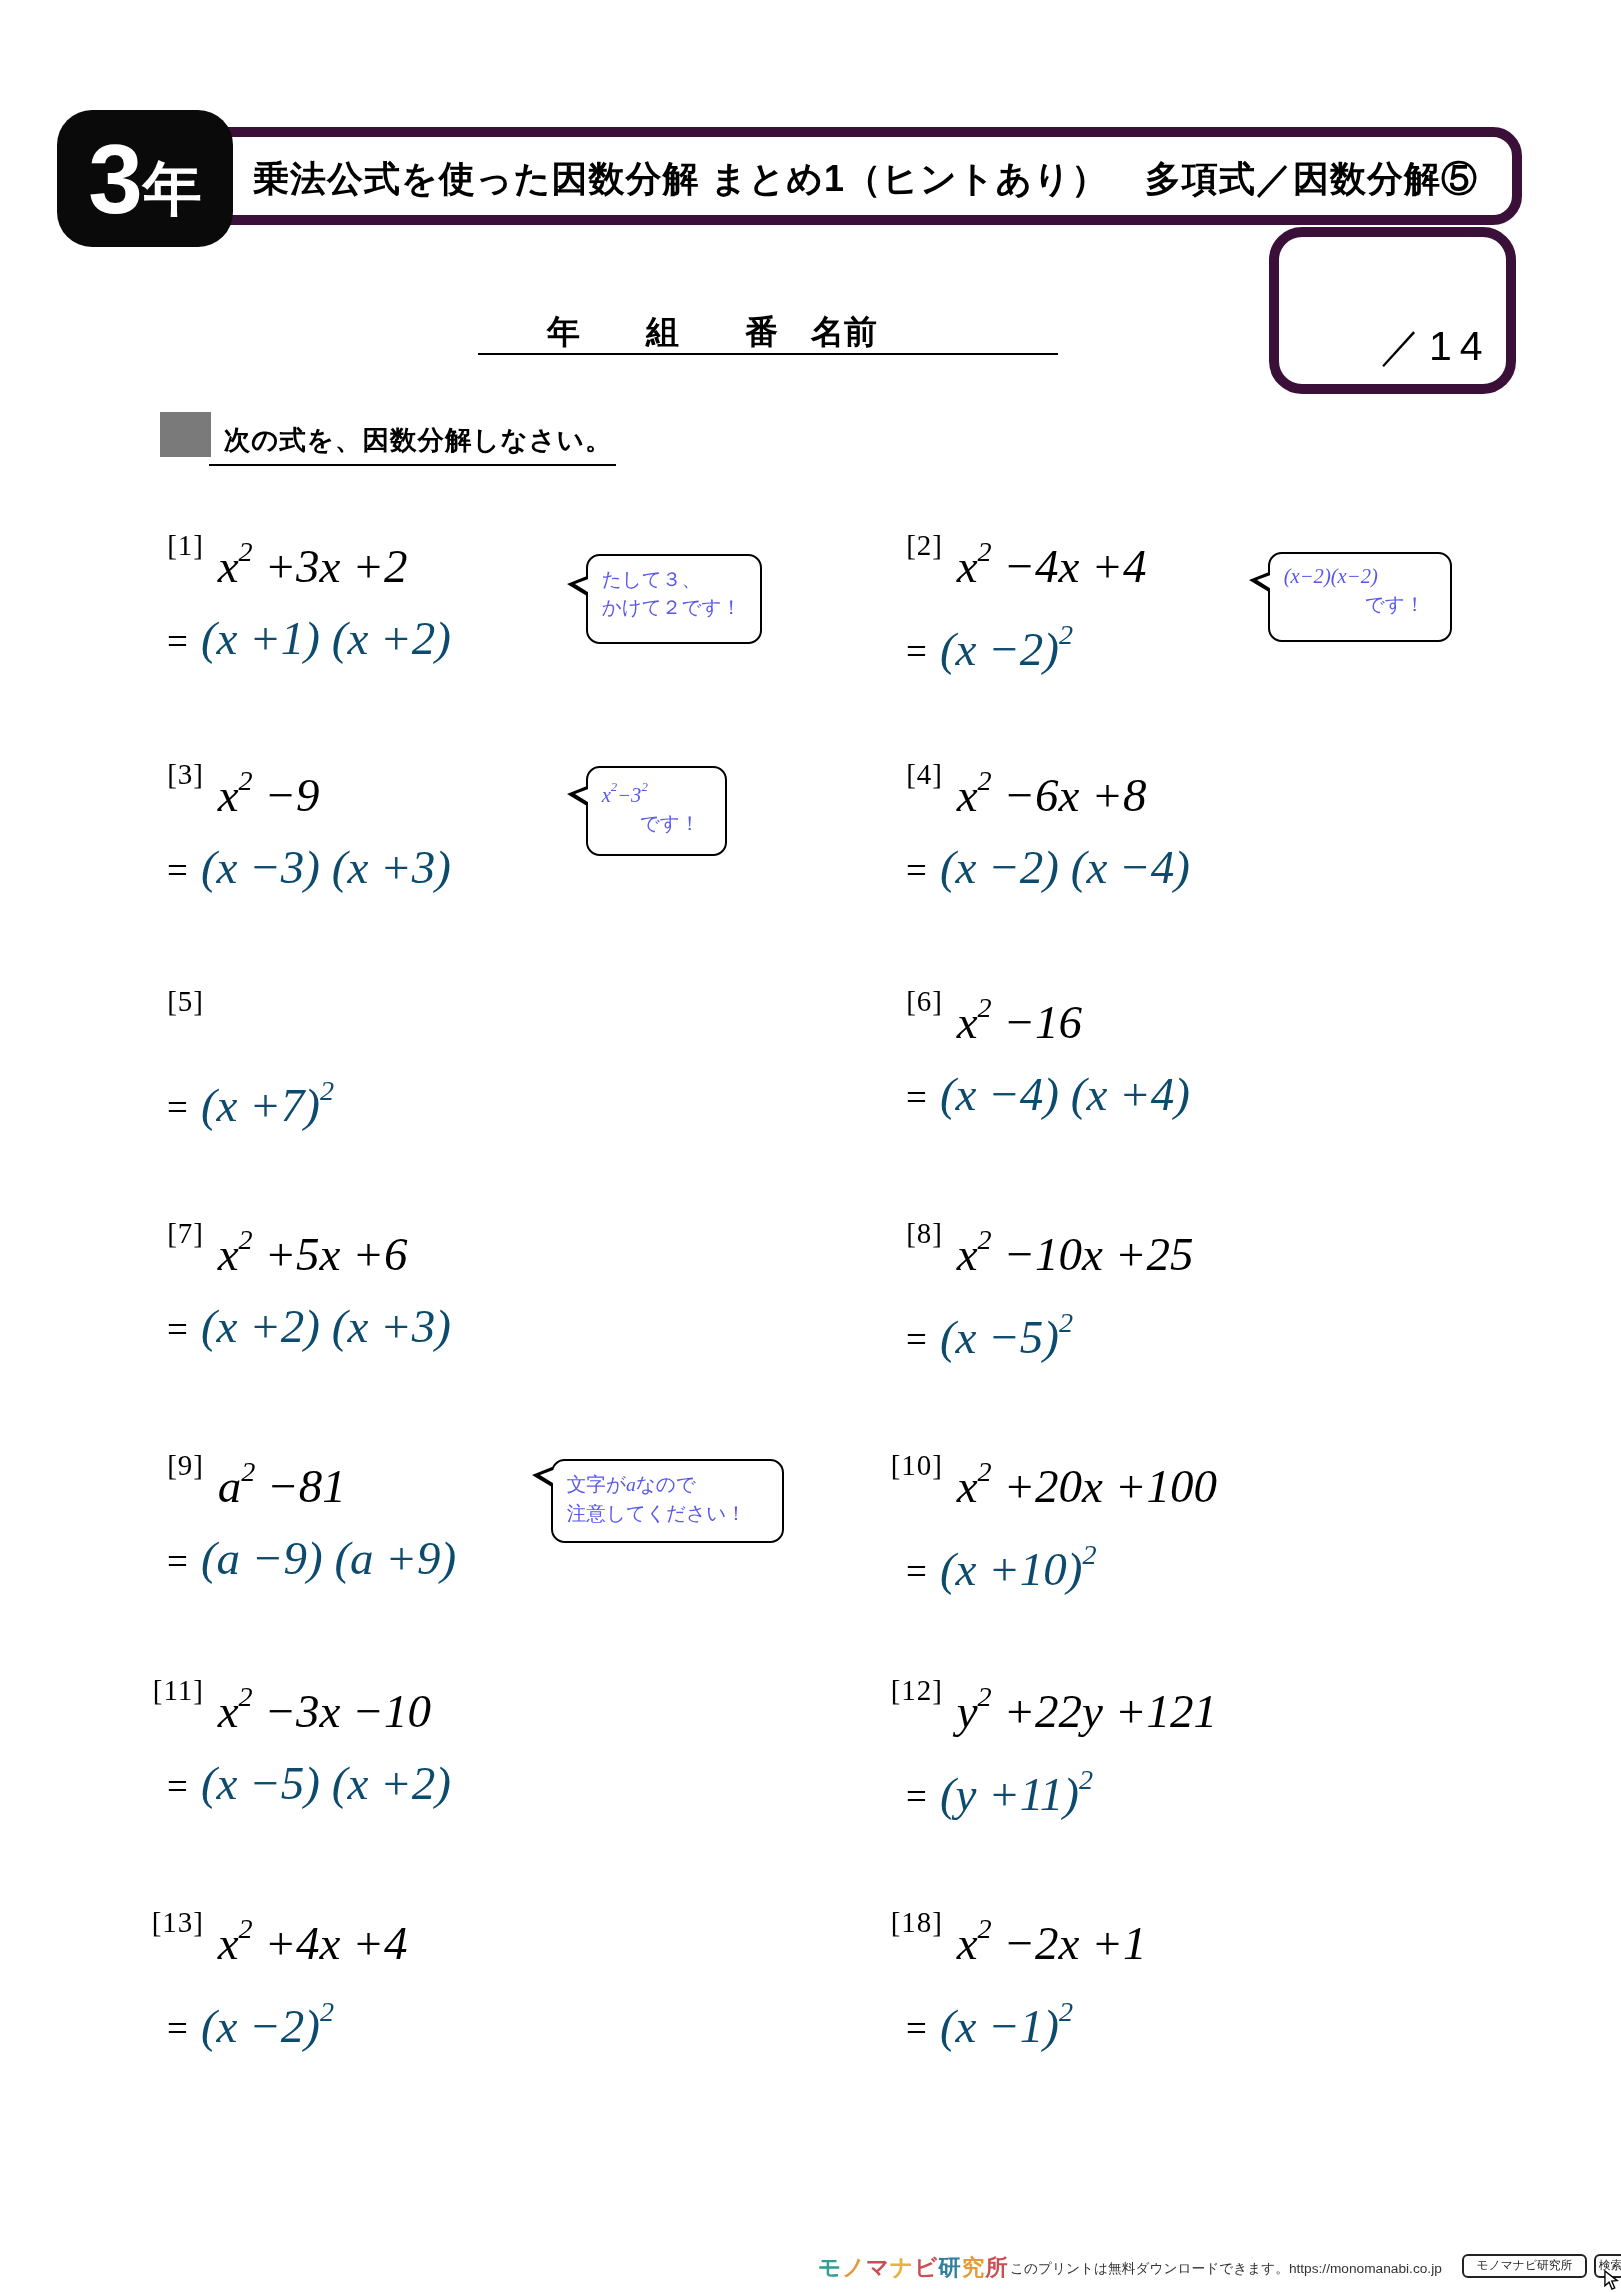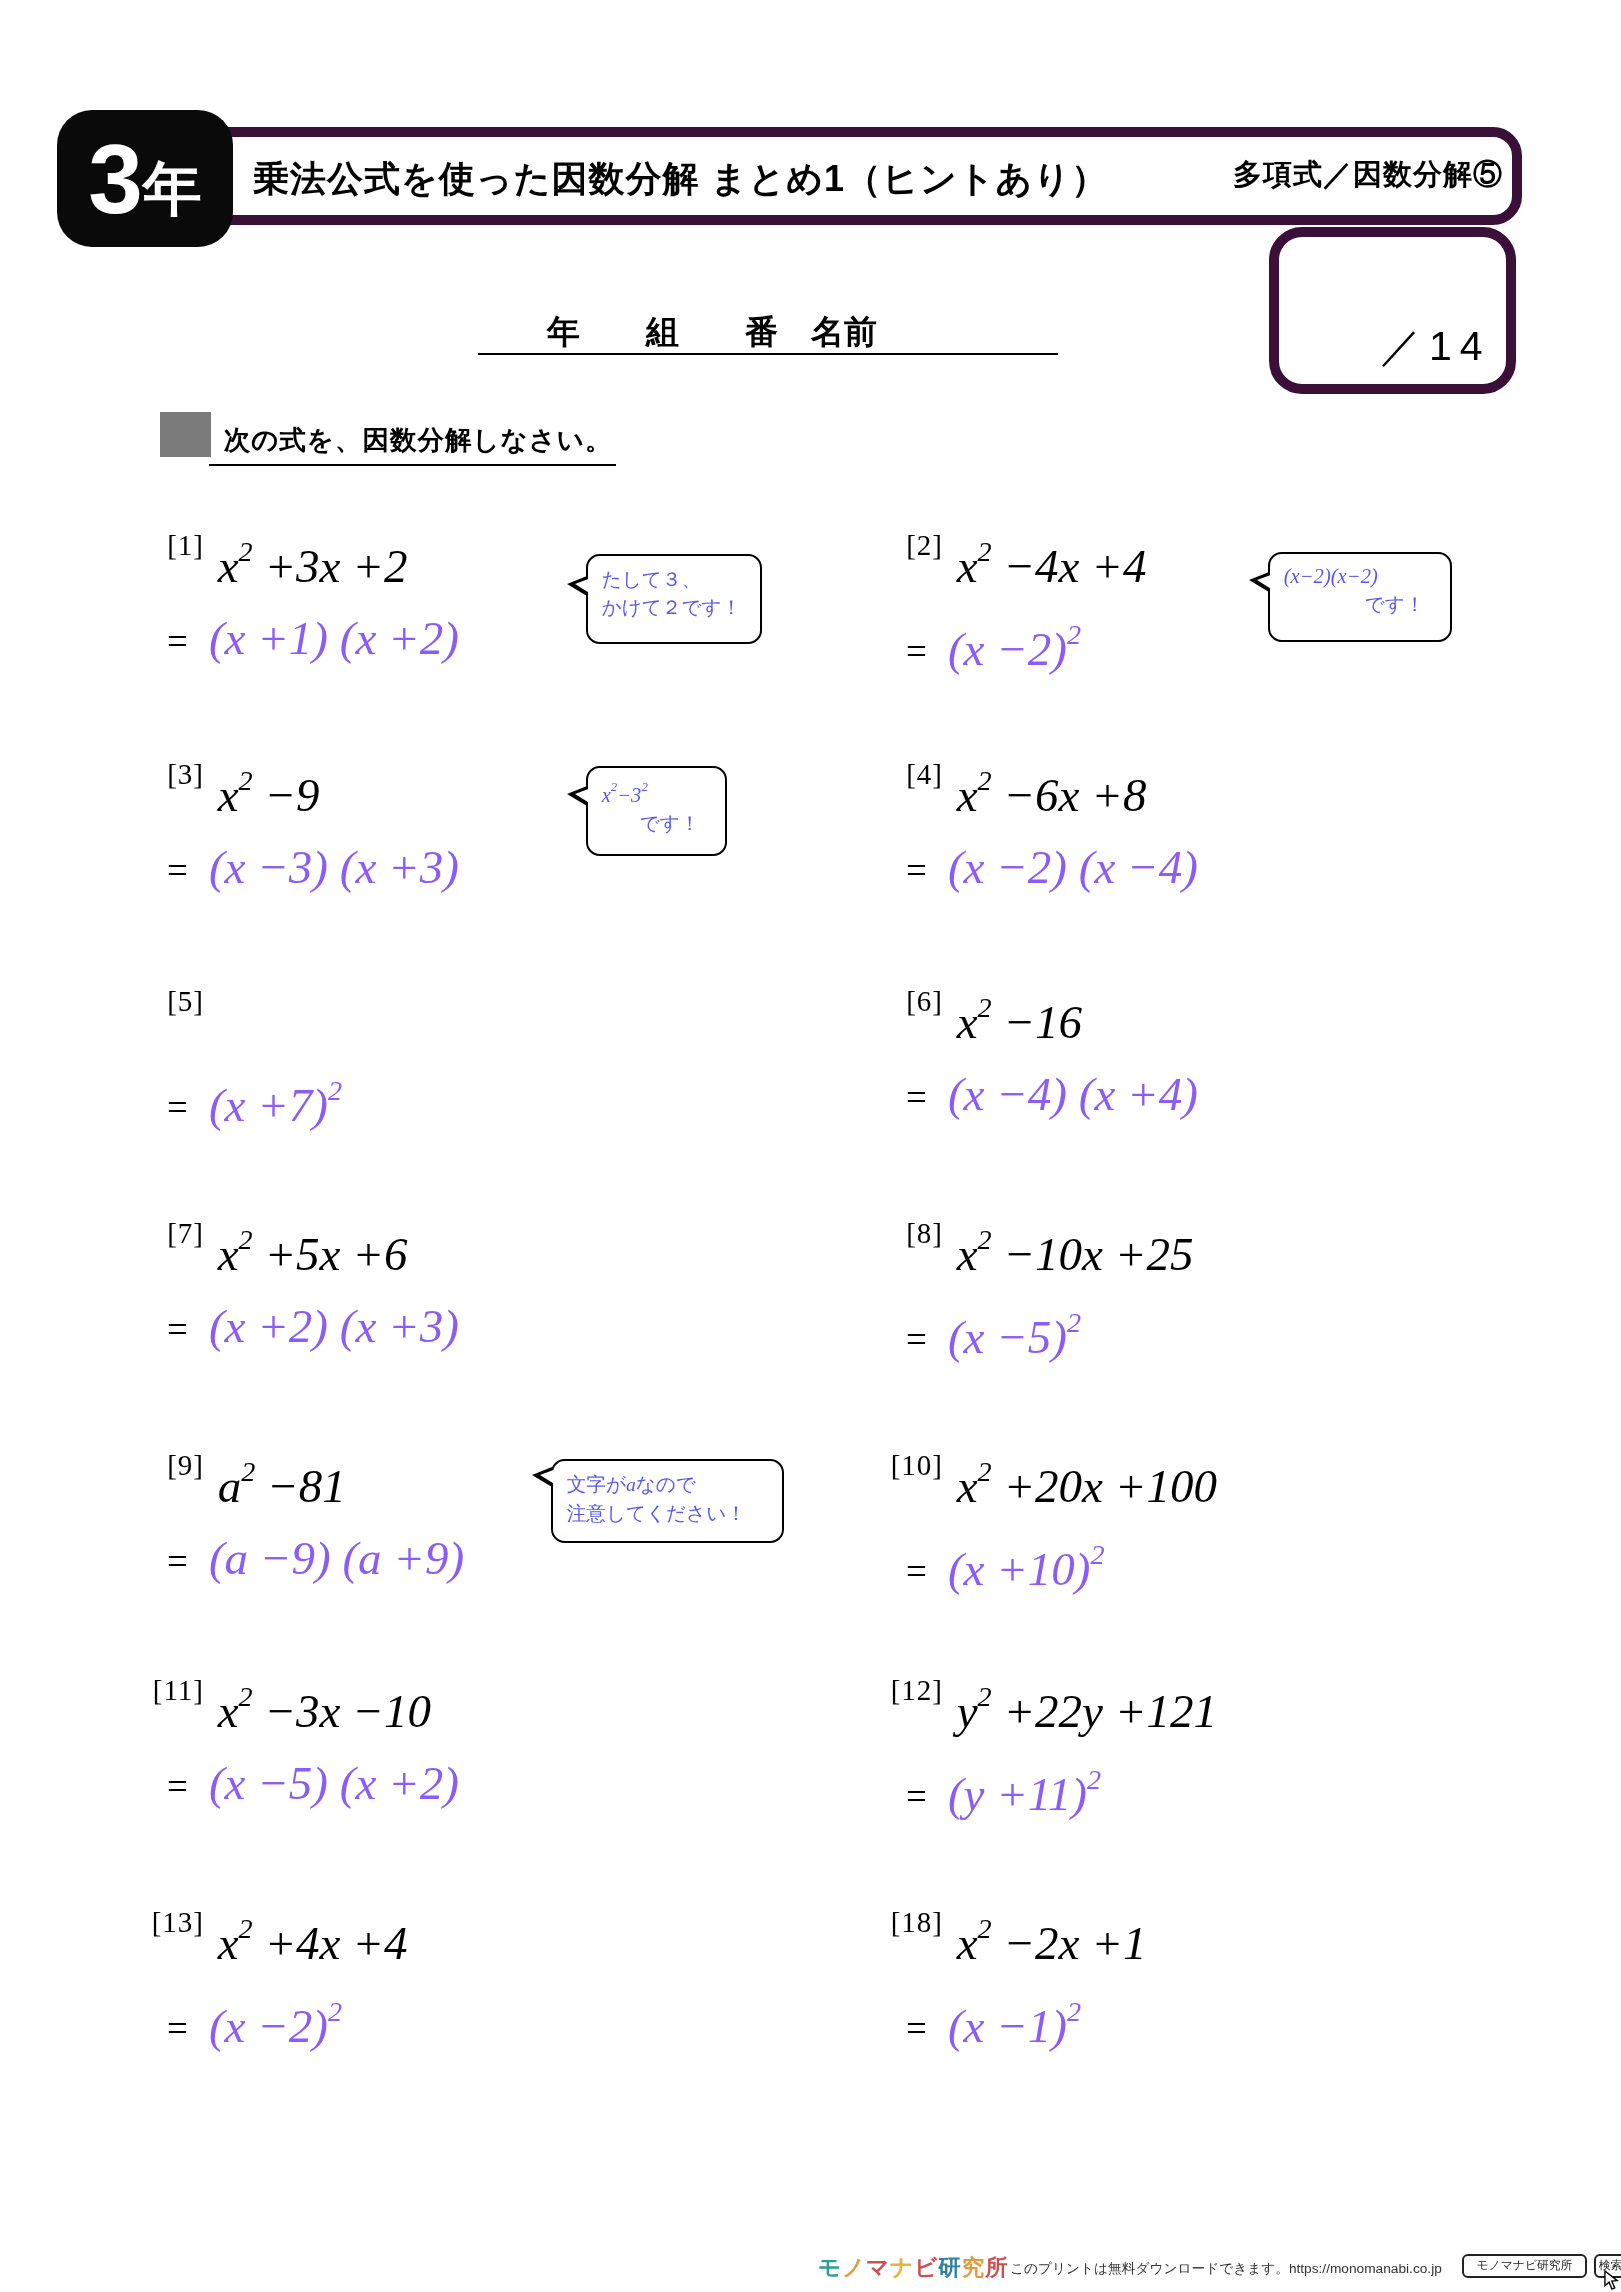--- a/index.html
+++ b/index.html
@@ -19,21 +19,21 @@
     background:#0a0a0a; border-radius:35px; z-index:2;
     display:flex; align-items:center; justify-content:center;
   }
   .badge-num { color:#fff; font-weight:bold; font-size:98px; line-height:98px; }
   .badge-unit { color:#fff; font-weight:bold; font-size:59px; line-height:59px; margin-top:21.6px; }
   .hdr-title {
     position:absolute; left:253px; top:155px; font-size:36px; font-weight:bold;
     letter-spacing:1px; z-index:3; white-space:nowrap;
   }
   .hdr-category {
-    position:absolute; right:118px; top:155px; font-size:29px; font-weight:bold;
+    position:absolute; right:143px; top:155px; font-size:36px; font-weight:bold;
     letter-spacing:1px; z-index:3; white-space:nowrap;
   }
 
   
   .name-line {
     position:absolute; left:478px; top:306px; width:580px; height:47px;
     border-bottom:2.9px solid #000;
     font-family:Liberation Mono, monospace;
   }
   .name-label { position:absolute; left:69px; top:3.9px; font-size:33px; font-weight:bold; white-space:nowrap; }
@@ -56,21 +56,21 @@
   .math { font-family:"Liberation Serif", serif; font-style:italic; }
   .math sup { font-size:0.60em; position:relative; top:-3.9px; }
   .expr-line { display:flex; align-items:flex-start; height:63px; }
   .pnum {
     font-family:"Liberation Serif", serif; font-style:normal; font-size:29px;
     width:98px; text-align:right; flex:none; margin-top:2px; letter-spacing:1px;
   }
   .expr { font-size:47px; margin-left:13.7px; white-space:nowrap; line-height:57px; }
   .ans-line { display:flex; align-items:baseline; margin-top:19.6px; }
   .eq { font-family:"Liberation Serif", serif; font-size:37px; margin-left:61px; }
-  .ans { font-size:47px; color:#8b5cf6; margin-left:21px; white-space:nowrap; line-height:57px; }
+  .ans { font-size:47px; color:#0c4a6e; margin-left:13px; white-space:nowrap; line-height:57px; }
 
   
   .bubble {
     position:absolute; background:#fff; border:2.9px solid #000; border-radius:13.7px;
     box-sizing:border-box; padding:8.8px 11.8px 5.9px 13.7px; z-index:4;margin-top:24px;
   }
   .tail-b {
     position:absolute; left:-20.6px; width:0; height:0;
     border-top:8.8px solid transparent; border-bottom:12.7px solid transparent; border-right:20.6px solid #000;
   }

